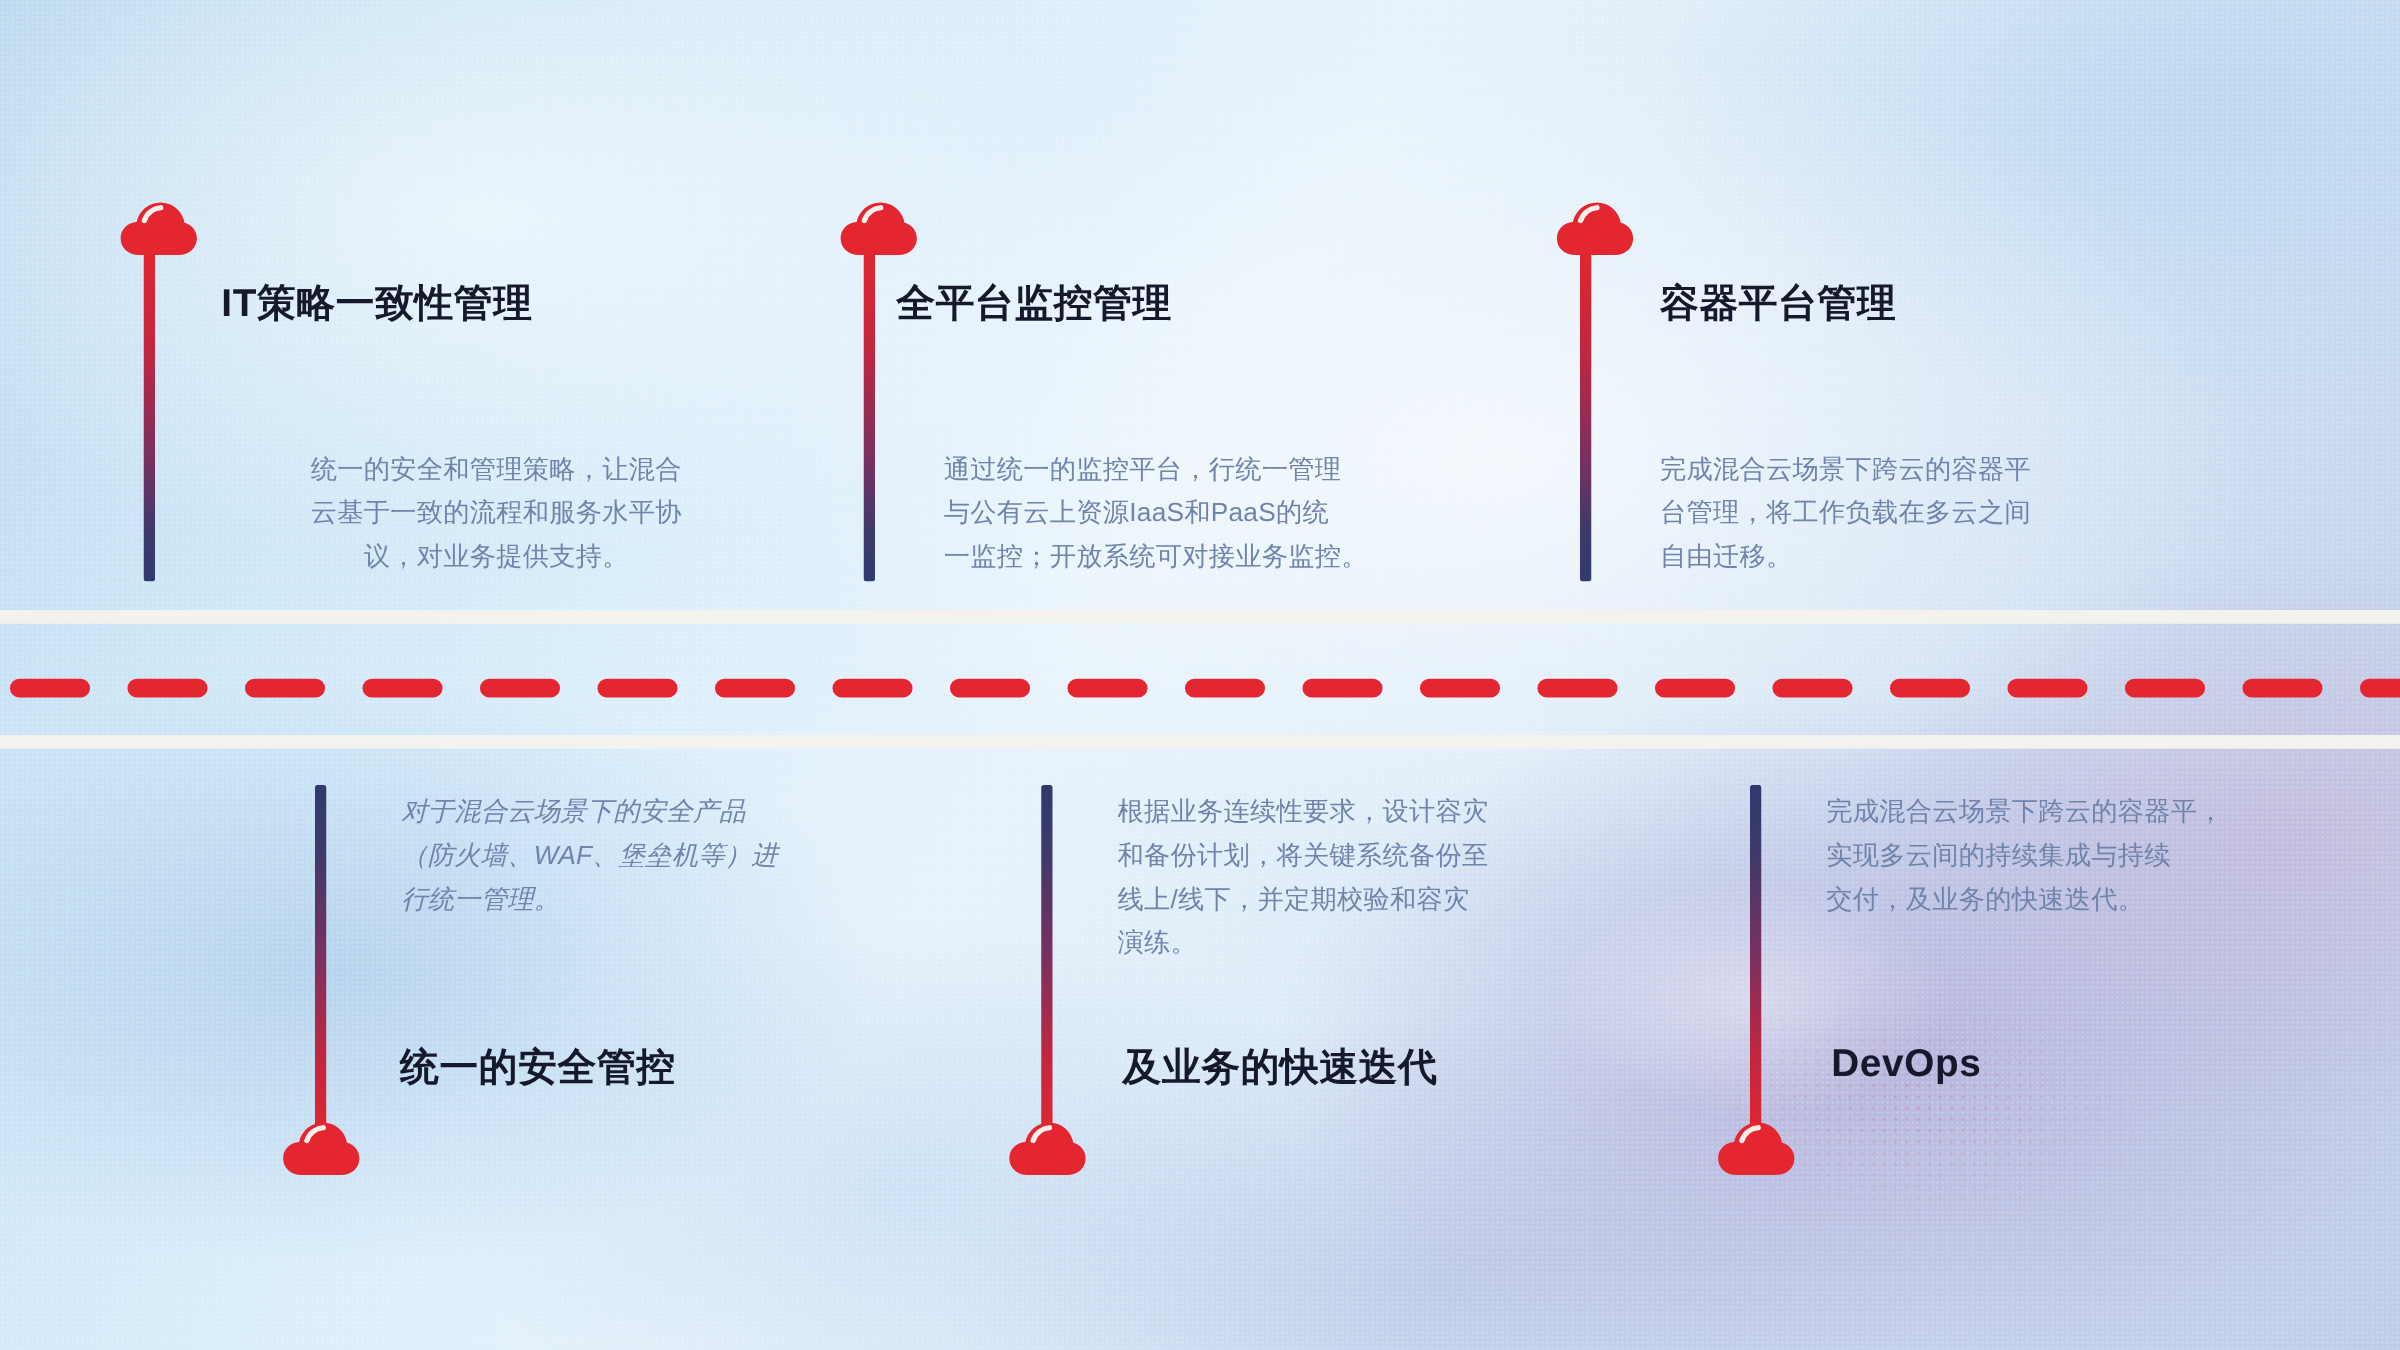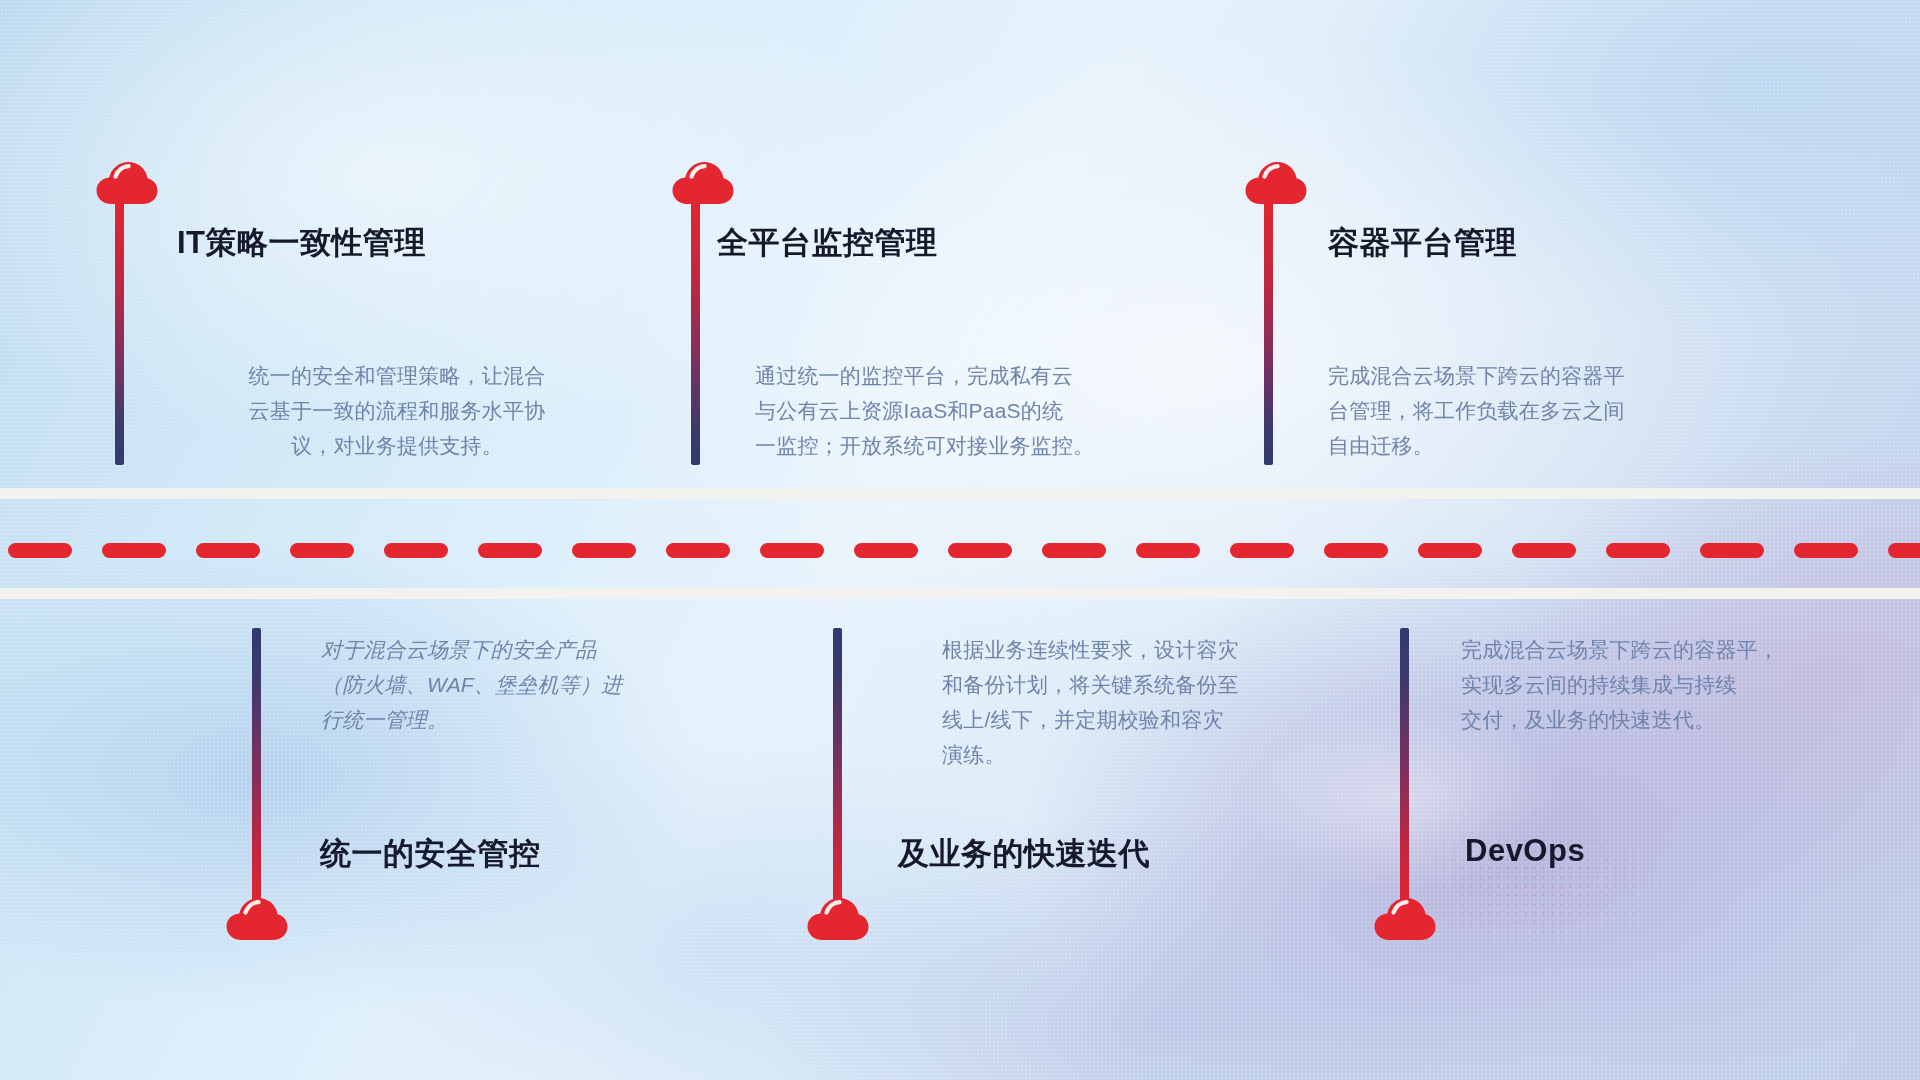--- a/index.html
+++ b/index.html
@@ -116,21 +116,21 @@
 
   <div class="item">
     <div class="cloud" style="left:672px;top:160px;">
       <svg viewBox="0 0 62 46" width="62" height="46">
         <path d="M15.5 44 C6.4 44 0.5 38.2 0.5 30.6 C0.5 23.6 6.0 18.0 13.3 17.6 C15.2 8.6 23.0 2.0 32.4 2.0 C42.0 2.0 50.1 8.9 51.6 18.2 C57.6 19.6 61.5 24.7 61.5 30.8 C61.5 38.2 55.6 44 46.5 44 Z" fill="#E3262F"></path>
         <path d="M19.5 16.5 C21.6 10.6 26.6 6.6 32.6 6.2" stroke="#ffffff" stroke-width="4.2" stroke-linecap="round" fill="none" opacity="0.92"></path>
       </svg>
     </div>
     <div class="stem stem-top" style="left:691px;top:200px;height:265px;"></div>
     <div class="title title-cn" style="left:717px;top:222px;">全平台监控管理</div>
-    <div class="body" style="left:755px;top:358px;width:460px;">通过统一的监控平台，完成私有云
+    <div class="body" style="left:755px;top:358px;width:460px;">通过统一的监控平台，行统一管理
 与公有云上资源IaaS和PaaS的统
 一监控；开放系统可对接业务监控。</div>
   </div>
 
   <div class="item">
     <div class="cloud" style="left:1245px;top:160px;">
       <svg viewBox="0 0 62 46" width="62" height="46">
         <path d="M15.5 44 C6.4 44 0.5 38.2 0.5 30.6 C0.5 23.6 6.0 18.0 13.3 17.6 C15.2 8.6 23.0 2.0 32.4 2.0 C42.0 2.0 50.1 8.9 51.6 18.2 C57.6 19.6 61.5 24.7 61.5 30.8 C61.5 38.2 55.6 44 46.5 44 Z" fill="#E3262F"></path>
         <path d="M19.5 16.5 C21.6 10.6 26.6 6.6 32.6 6.2" stroke="#ffffff" stroke-width="4.2" stroke-linecap="round" fill="none" opacity="0.92"></path>
       </svg>
@@ -177,21 +177,21 @@
     <div class="cloud" style="left:226px;top:896px;">
       <svg viewBox="0 0 62 46" width="62" height="46">
         <path d="M15.5 44 C6.4 44 0.5 38.2 0.5 30.6 C0.5 23.6 6.0 18.0 13.3 17.6 C15.2 8.6 23.0 2.0 32.4 2.0 C42.0 2.0 50.1 8.9 51.6 18.2 C57.6 19.6 61.5 24.7 61.5 30.8 C61.5 38.2 55.6 44 46.5 44 Z" fill="#E3262F"></path>
         <path d="M19.5 16.5 C21.6 10.6 26.6 6.6 32.6 6.2" stroke="#ffffff" stroke-width="4.2" stroke-linecap="round" fill="none" opacity="0.92"></path>
       </svg>
     </div>
   </div>
 
   <div class="item">
     <div class="stem stem-bot" style="left:833px;top:628px;height:285px;"></div>
-    <div class="body" style="left:942px;top:632px;width:440px;">根据业务连续性要求，设计容灾
+    <div class="body" style="left:894px;top:632px;width:440px;">根据业务连续性要求，设计容灾
 和备份计划，将关键系统备份至
 线上/线下，并定期校验和容灾
 演练。</div>
     <div class="title title-cn" style="left:898px;top:833px;">及业务的快速迭代</div>
     <div class="cloud" style="left:807px;top:896px;">
       <svg viewBox="0 0 62 46" width="62" height="46">
         <path d="M15.5 44 C6.4 44 0.5 38.2 0.5 30.6 C0.5 23.6 6.0 18.0 13.3 17.6 C15.2 8.6 23.0 2.0 32.4 2.0 C42.0 2.0 50.1 8.9 51.6 18.2 C57.6 19.6 61.5 24.7 61.5 30.8 C61.5 38.2 55.6 44 46.5 44 Z" fill="#E3262F"></path>
         <path d="M19.5 16.5 C21.6 10.6 26.6 6.6 32.6 6.2" stroke="#ffffff" stroke-width="4.2" stroke-linecap="round" fill="none" opacity="0.92"></path>
       </svg>
     </div>

